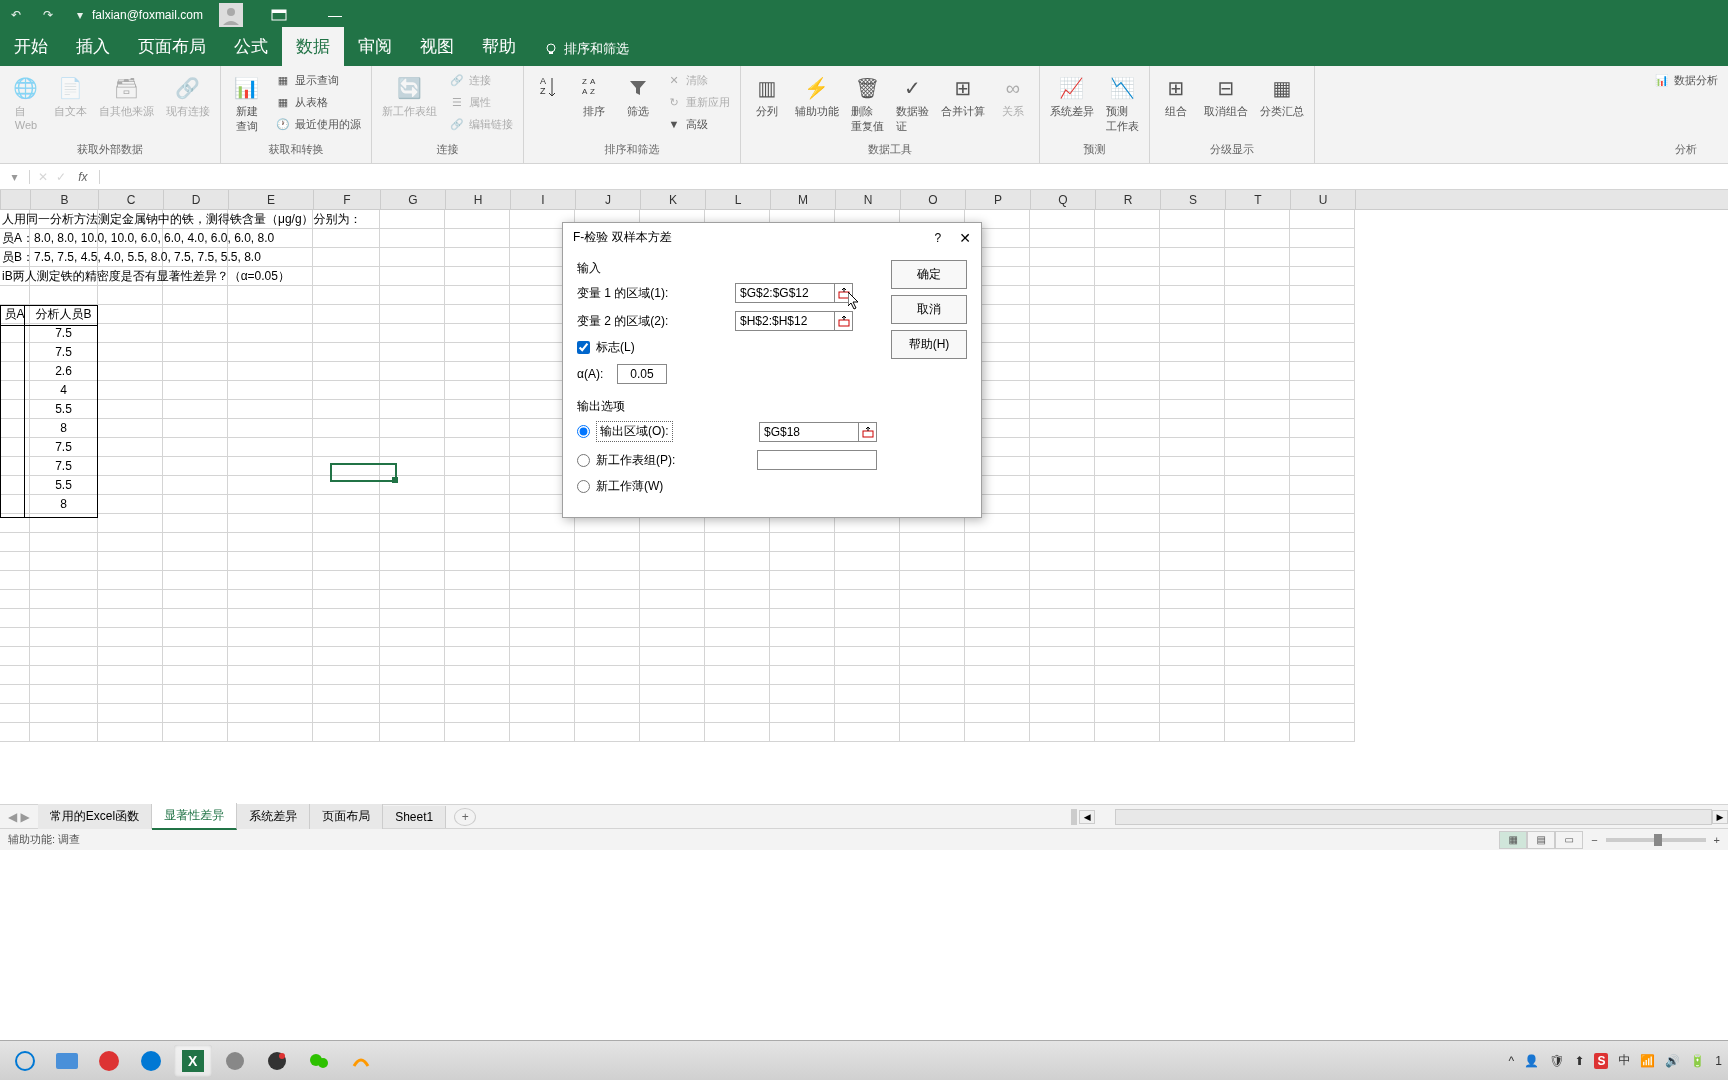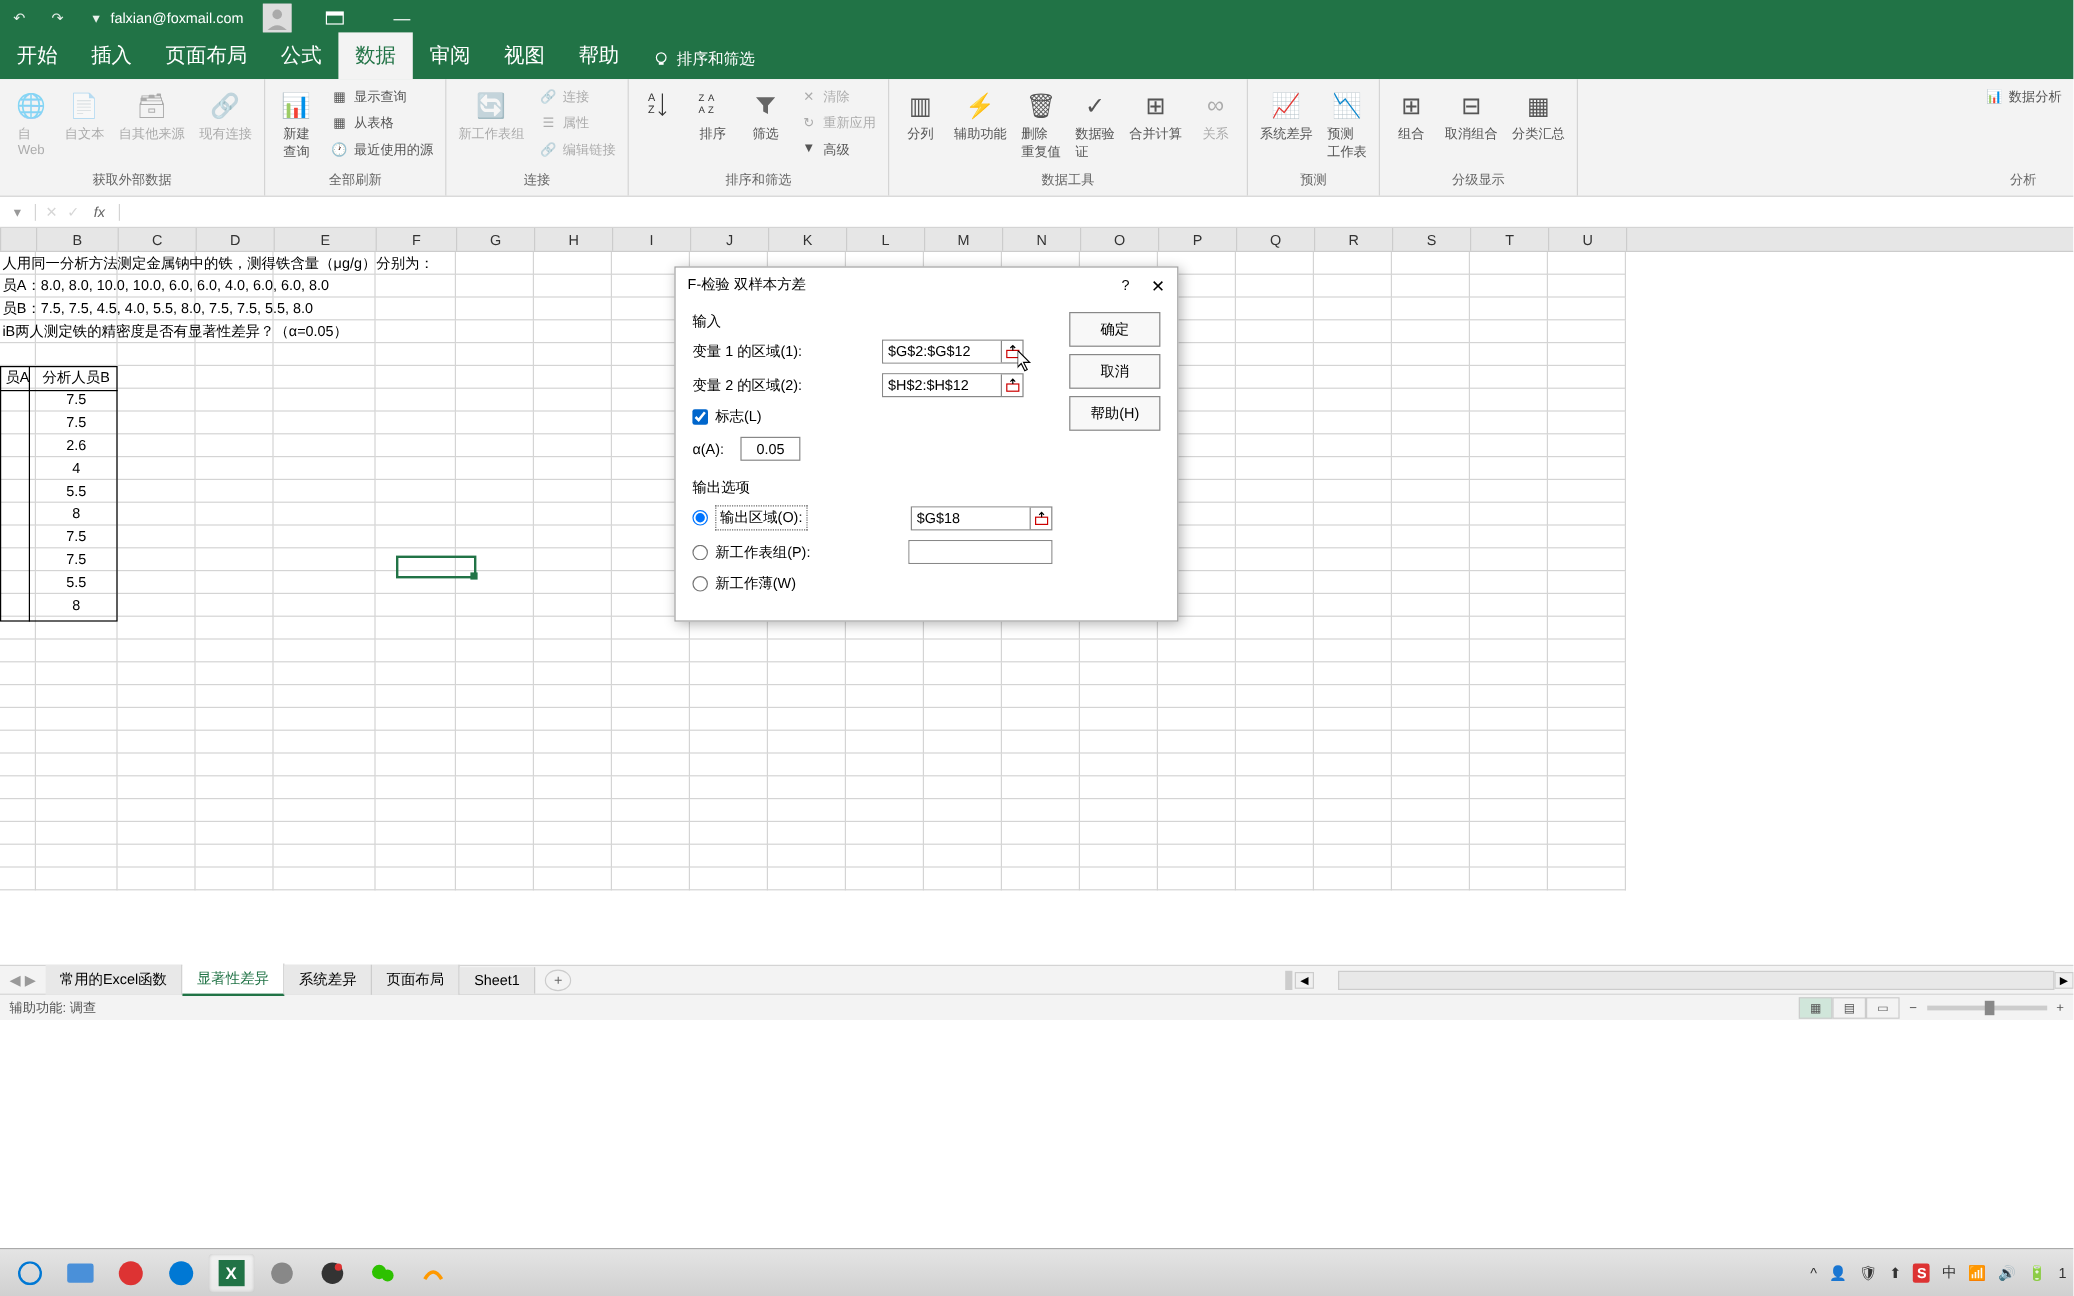--- a/index.html
+++ b/index.html
@@ -196,21 +196,21 @@
         <div class="ribbon-btn-small">
             <span class="icon">▦</span>
             <span>从表格</span>
           </div>
         <div class="ribbon-btn-small">
             <span class="icon">🕐</span>
             <span>最近使用的源</span>
           </div>
       </div>
     </div>
-    <div class="ribbon-group-label">全部刷新</div>
+    <div class="ribbon-group-label">获取和转换</div>
   </div>
 
   <div class="ribbon-group">
     <div class="ribbon-group-content">
       <div class="ribbon-btn disabled">
           <span class="icon">🔄</span>
           <span>新工作表组</span>
         </div>
       <div class="ribbon-col">
         <div class="ribbon-btn-small disabled">

